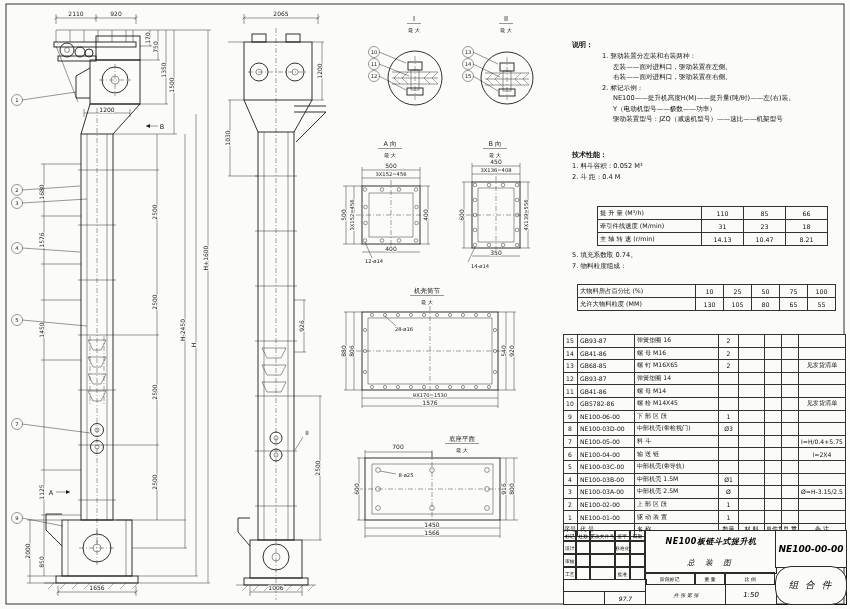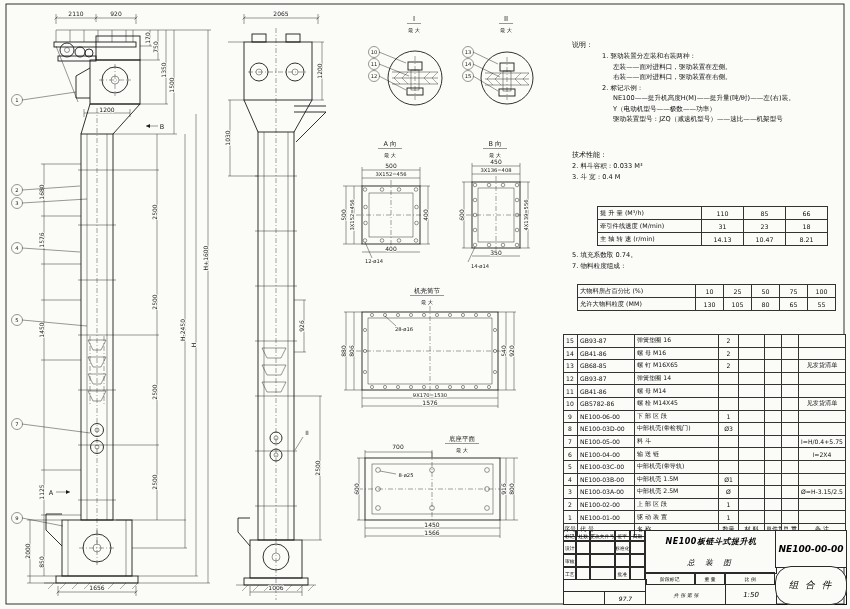--- a/index.html
+++ b/index.html
@@ -9,21 +9,21 @@
   svg .ln{stroke:#1b1b1b;stroke-width:0.9;fill:none;}
   svg .tn{stroke:#1b1b1b;stroke-width:0.45;fill:none;}
   svg .cl{stroke:#1b1b1b;stroke-width:0.4;fill:none;stroke-dasharray:5 2 1 2;}
   svg .hx{stroke:#1b1b1b;stroke-width:0.35;fill:none;}
   svg text{font-family:"DejaVu Sans",sans-serif;fill:#1b1b1b;paint-order:stroke;stroke:#fbfbf8;stroke-width:1.6px;}
   .t7{font-size:7px;text-anchor:middle;}
   .t65{font-size:6.5px;text-anchor:middle;}
   .t6{font-size:6px;text-anchor:middle;}
   .t55{font-size:5.2px;text-anchor:middle;}
   .panel{position:absolute;color:#111;}
-  .blk-title{font-size:7px;font-weight:normal;white-space:nowrap;}
+  .blk-title{font-size:7px;font-weight:bold;white-space:nowrap;}
   .txtlist .row{font-size:6.6px;line-height:10.5px;white-space:nowrap;overflow:hidden;}
   .notes-list .row:nth-child(2),.notes-list .row:nth-child(3),
   .notes-list .row:nth-child(5),.notes-list .row:nth-child(6),
   .notes-list .row:nth-child(7){padding-left:11px;}
   table.grid{border-collapse:collapse;table-layout:fixed;background:#fbfbf8;}
   table.grid td{border:0.6px solid #333;font-size:6.3px;text-align:center;padding:0 1px;
     height:12px;overflow:hidden;white-space:nowrap;}
   table.grid td:first-child{text-align:left;padding-left:2px;}
   table.bomt{border:1px solid #111;}
   table.bomt td{font-size:6.1px;height:11.6px;}
@@ -367,22 +367,22 @@
       <div class="row">左装——面对进料口，驱动装置在左侧。</div>
       <div class="row">右装——面对进料口，驱动装置在右侧。</div>
       <div class="row">2. 标记示例：</div>
       <div class="row">NE100——提升机高度H(M)——提升量(吨/时)——左(右)装。</div>
       <div class="row">Y（电动机型号——极数——功率）</div>
       <div class="row">驱动装置型号：JZQ（减速机型号）——速比——机架型号</div>
     </div>
 
 <div class="panel blk-title" style="left:572px;top:150px;">技术性能：</div>
 <div class="panel txtlist" style="left:572px;top:161px;width:272px;">
-      <div class="row">2. 料斗容积：0.033 M³</div>
-      <div class="row">3. 斗  宽：0.4 M</div>
+      <div class="row">1. 料斗容积：0.052 M³</div>
+      <div class="row">2. 斗  距：0.4 M</div>
     </div>
 
 <table class="panel grid" style="left:597px;top:206px;width:230px;">
   <colgroup>
         <col style="width:104px">
         <col style="width:42px">
         <col style="width:42px">
         <col style="width:42px">
       </colgroup>
   <tbody>

